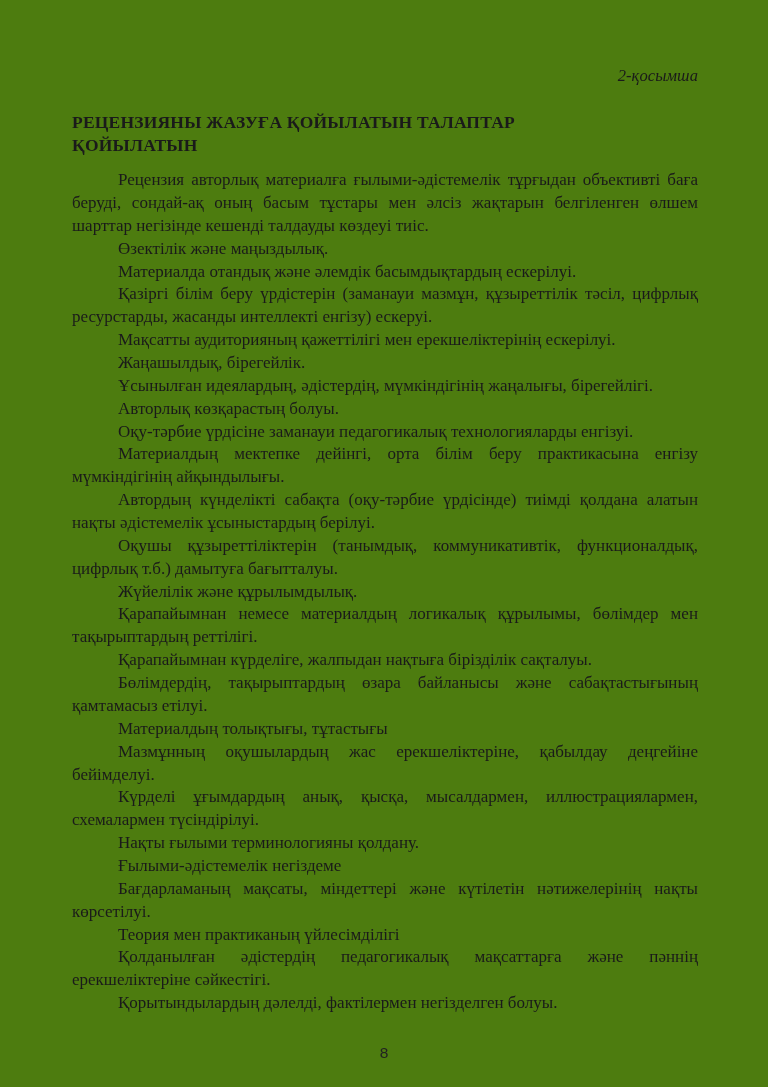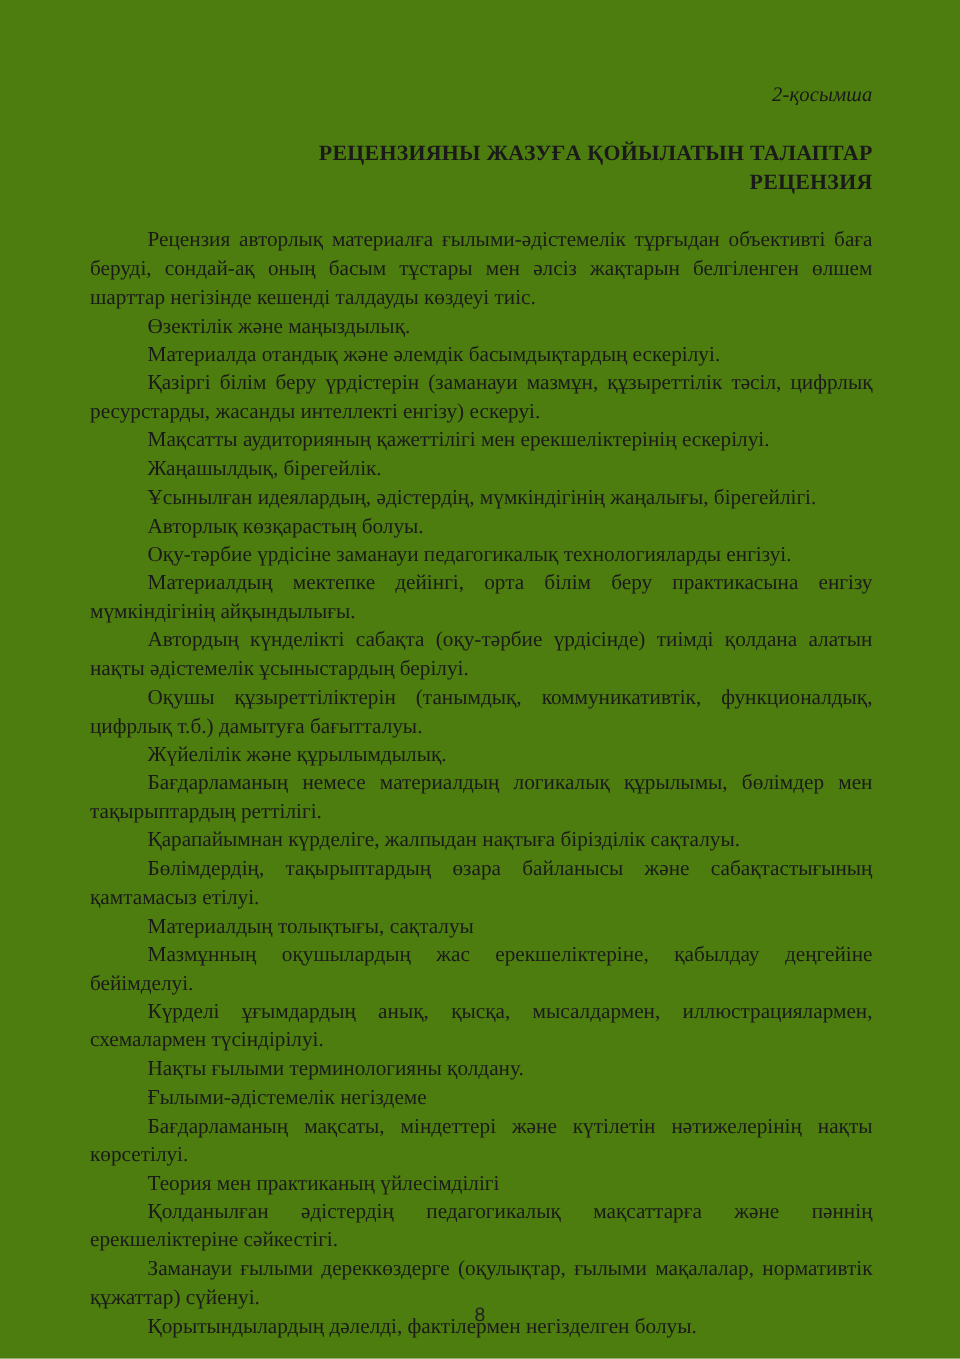--- a/index.html
+++ b/index.html
@@ -30,32 +30,32 @@
   .appendix-tag {
     margin-top: 66px;
     text-align: right;
     font-style: italic;
     font-size: 16.5px;
     line-height: 1.25;
     letter-spacing: 0.1px;
   }
   .doc-title {
     margin-top: 24px;
-    text-align: right;
+    text-align: left;
     font-weight: bold;
     font-size: 17.5px;
     line-height: 1.33;
     letter-spacing: 0.2px;
   }
   .doc-title .title-line {
     display: block;
     white-space: nowrap;
   }
   .body-block {
-    margin-top: 24px;
+    margin-top: 12px;
   }
   p.para {
     margin: 0;
     font-size: 17px;
     line-height: 1.345;
     text-align: justify;
     text-justify: inter-word;
     text-indent: 46px;
     hyphens: none;
   }
@@ -80,49 +80,48 @@
 <body>
 
 <div class="page">
 
   <div class="content">
 
     <div class="appendix-tag">2-қосымша</div>
 
     <div class="doc-title">
       <span class="title-line">РЕЦЕНЗИЯНЫ ЖАЗУҒА ҚОЙЫЛАТЫН ТАЛАПТАР</span>
-      <span class="title-line">РЕЦЕНЗИЯ</span>
+      <span class="title-line">ҚОЙЫЛАТЫН</span>
     </div>
 
     <div class="body-block">
         <p class="para">Рецензия авторлық материалға ғылыми-әдістемелік тұрғыдан объективті баға беруді, сондай-ақ оның басым тұстары мен әлсіз жақтарын белгіленген өлшем шарттар негізінде кешенді талдауды көздеуі тиіс.</p>
         <p class="para heading">Өзектілік және маңыздылық.</p>
         <p class="para">Материалда отандық және әлемдік басымдықтардың ескерілуі.</p>
         <p class="para">Қазіргі білім беру үрдістерін (заманауи мазмұн, құзыреттілік тәсіл, цифрлық ресурстарды, жасанды интеллекті енгізу) ескеруі.</p>
         <p class="para">Мақсатты аудиторияның қажеттілігі мен ерекшеліктерінің ескерілуі.</p>
         <p class="para heading">Жаңашылдық, бірегейлік.</p>
         <p class="para">Ұсынылған идеялардың, әдістердің, мүмкіндігінің жаңалығы, бірегейлігі.</p>
         <p class="para">Авторлық көзқарастың болуы.</p>
         <p class="para">Оқу-тәрбие үрдісіне  заманауи педагогикалық технологияларды енгізуі.</p>
         <p class="para">Материалдың мектепке дейінгі, орта білім беру  практикасына енгізу мүмкіндігінің айқындылығы.</p>
         <p class="para">Автордың  күнделікті сабақта (оқу-тәрбие үрдісінде) тиімді қолдана алатын нақты әдістемелік ұсыныстардың берілуі.</p>
         <p class="para">Оқушы құзыреттіліктерін (танымдық, коммуникативтік, функционалдық, цифрлық т.б.) дамытуға бағытталуы.</p>
         <p class="para heading">Жүйелілік және құрылымдылық.</p>
-        <p class="para">Бағдарламаның немесе материалдың логикалық құрылымы, бөлімдер мен тақырыптардың реттілігі.</p>
+        <p class="para">Қарапайымнан немесе материалдың логикалық құрылымы, бөлімдер мен тақырыптардың реттілігі.</p>
         <p class="para">Қарапайымнан күрделіге, жалпыдан нақтыға бірізділік сақталуы.</p>
         <p class="para">Бөлімдердің, тақырыптардың өзара байланысы және сабақтастығының қамтамасыз етілуі.</p>
-        <p class="para">Материалдың толықтығы, сақталуы</p>
+        <p class="para">Материалдың толықтығы, тұтастығы</p>
         <p class="para">Мазмұнның оқушылардың жас ерекшеліктеріне, қабылдау деңгейіне бейімделуі.</p>
         <p class="para">Күрделі ұғымдардың анық, қысқа, мысалдармен, иллюстрациялармен, схемалармен түсіндірілуі.</p>
         <p class="para">Нақты ғылыми терминологияны қолдану.</p>
         <p class="para heading">Ғылыми-әдістемелік негіздеме</p>
         <p class="para heading">Бағдарламаның мақсаты, міндеттері және күтілетін нәтижелерінің нақты көрсетілуі.</p>
         <p class="para">Теория мен практиканың үйлесімділігі</p>
         <p class="para">Қолданылған әдістердің педагогикалық мақсаттарға және пәннің ерекшеліктеріне сәйкестігі.</p>
-        <p class="para">Заманауи ғылыми дереккөздерге (оқулықтар, ғылыми мақалалар, нормативтік құжаттар) сүйенуі.</p>
         <p class="para">Қорытындылардың дәлелді, фактілермен негізделген болуы.</p>
       </div>
 
   </div>
 
   <div class="page-number">8</div>
 
 </div>
 
 </body></html>

